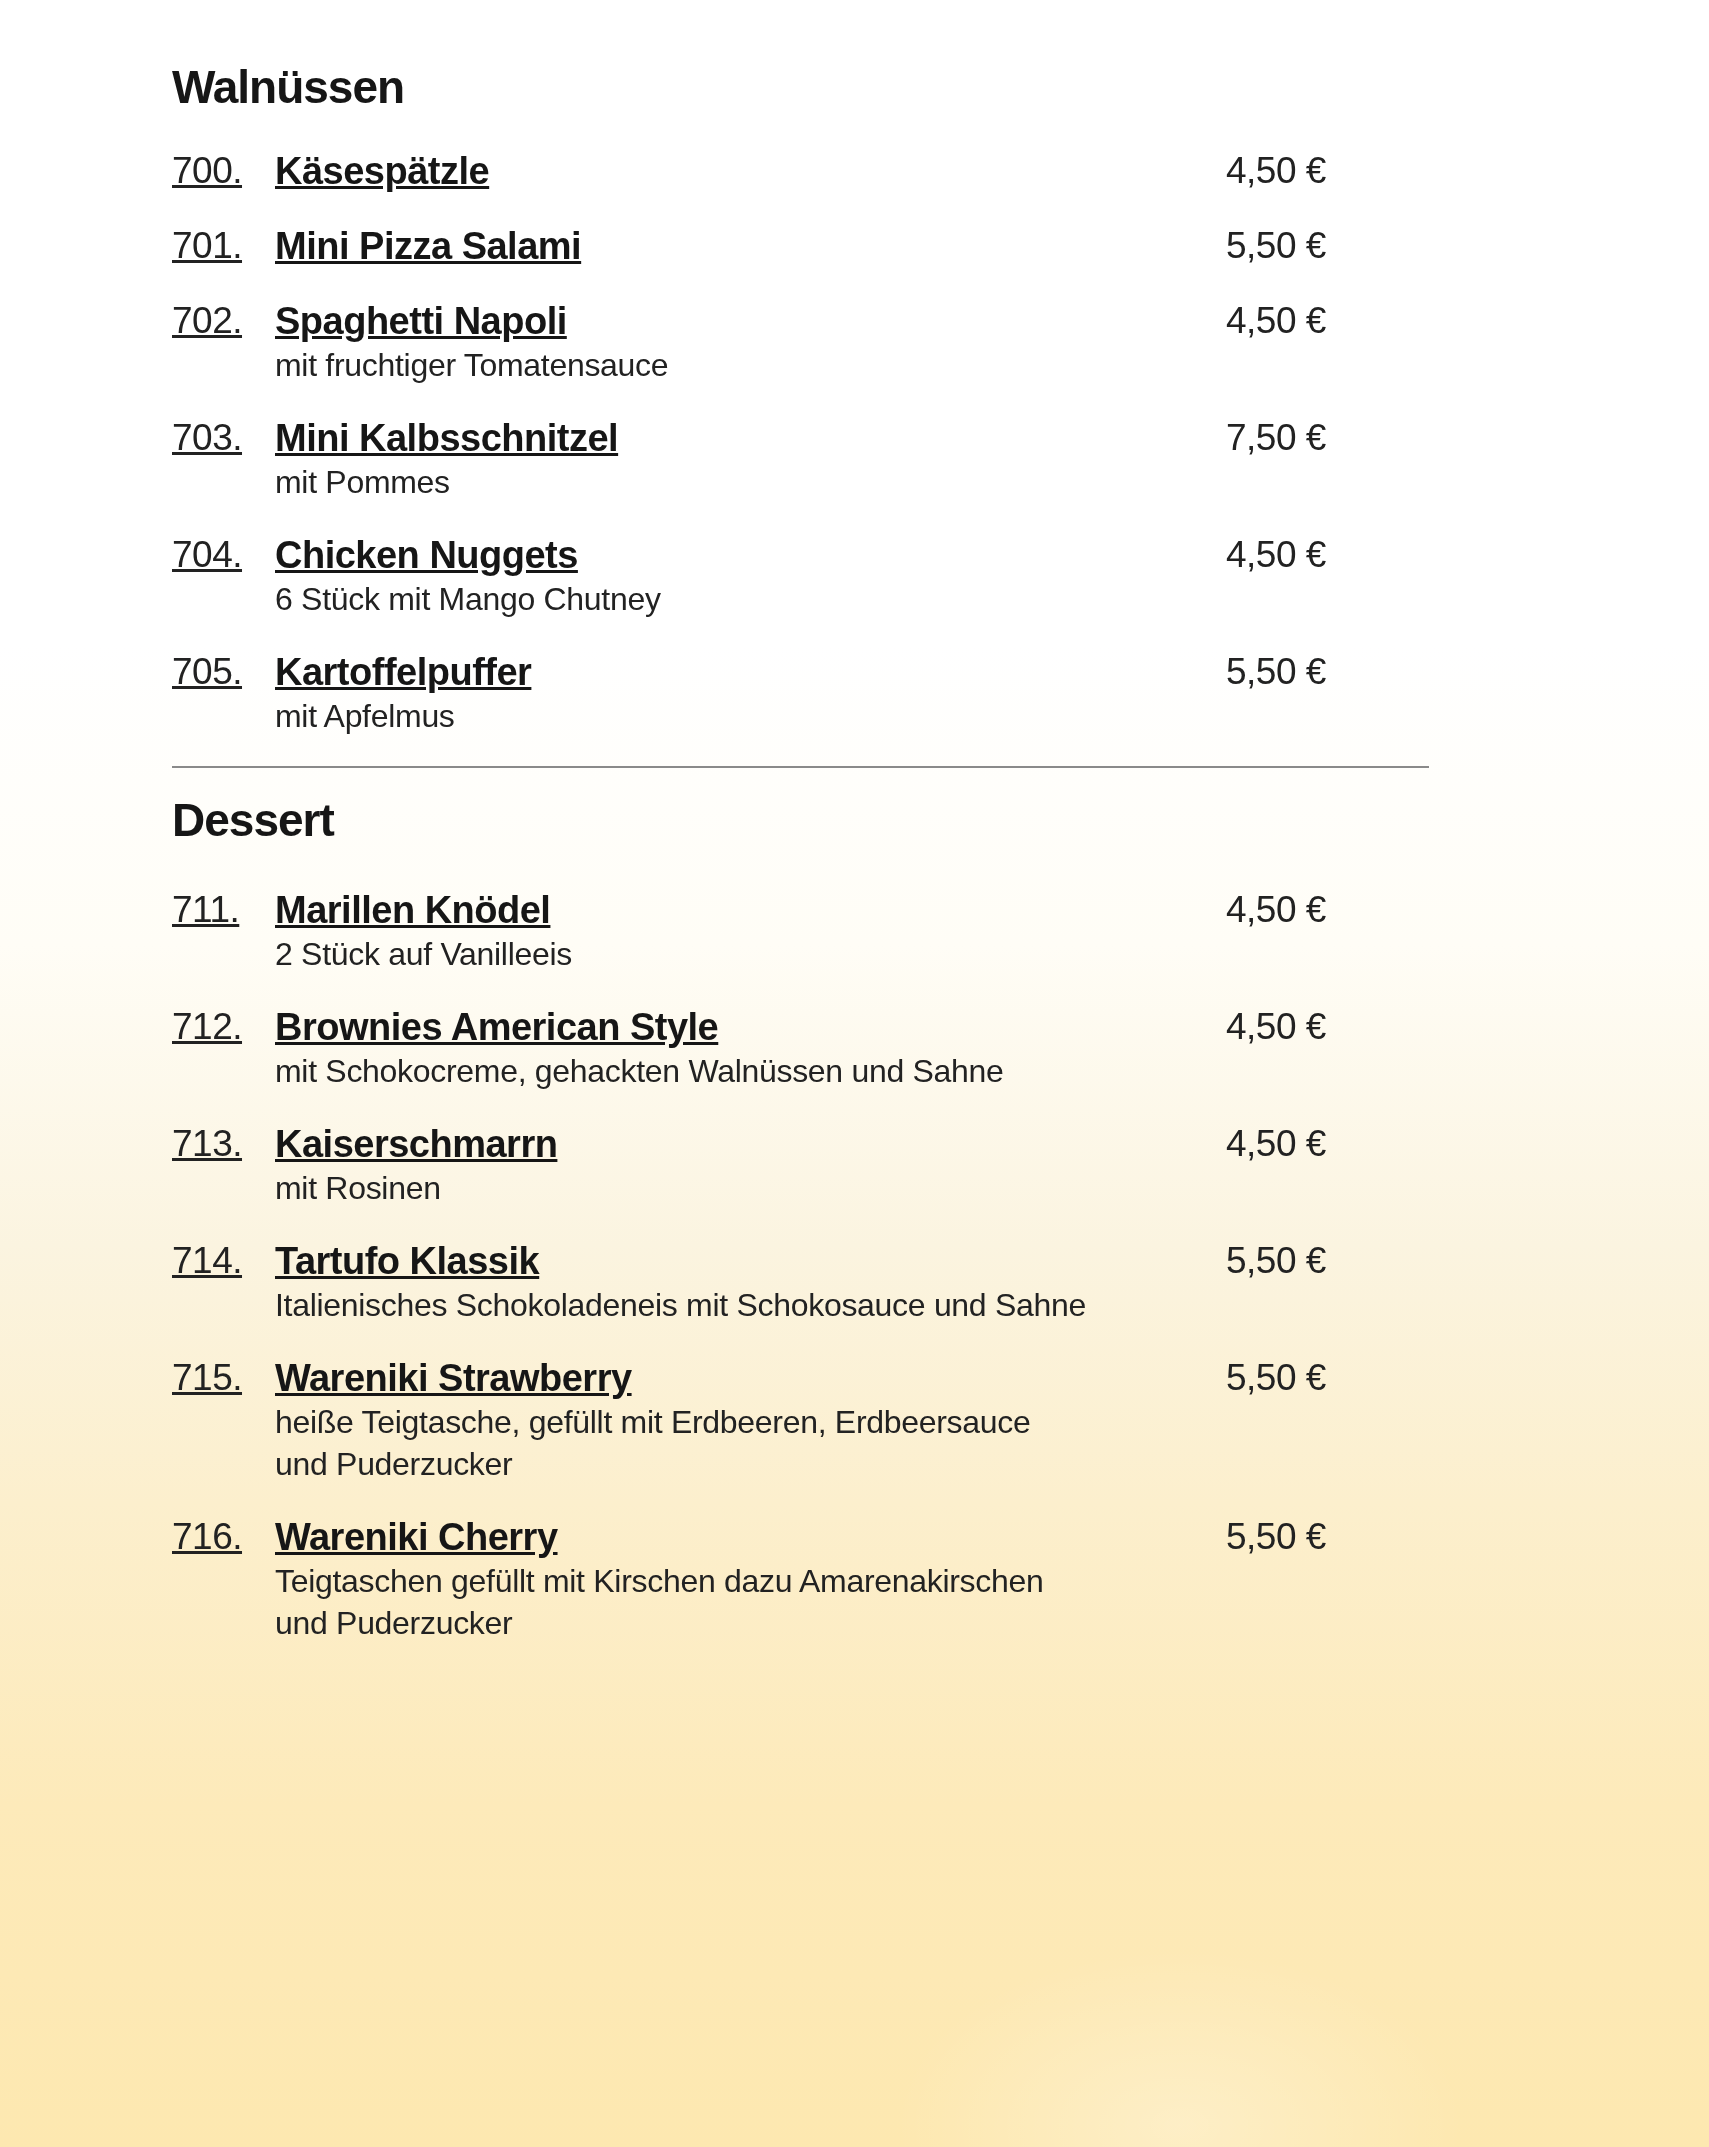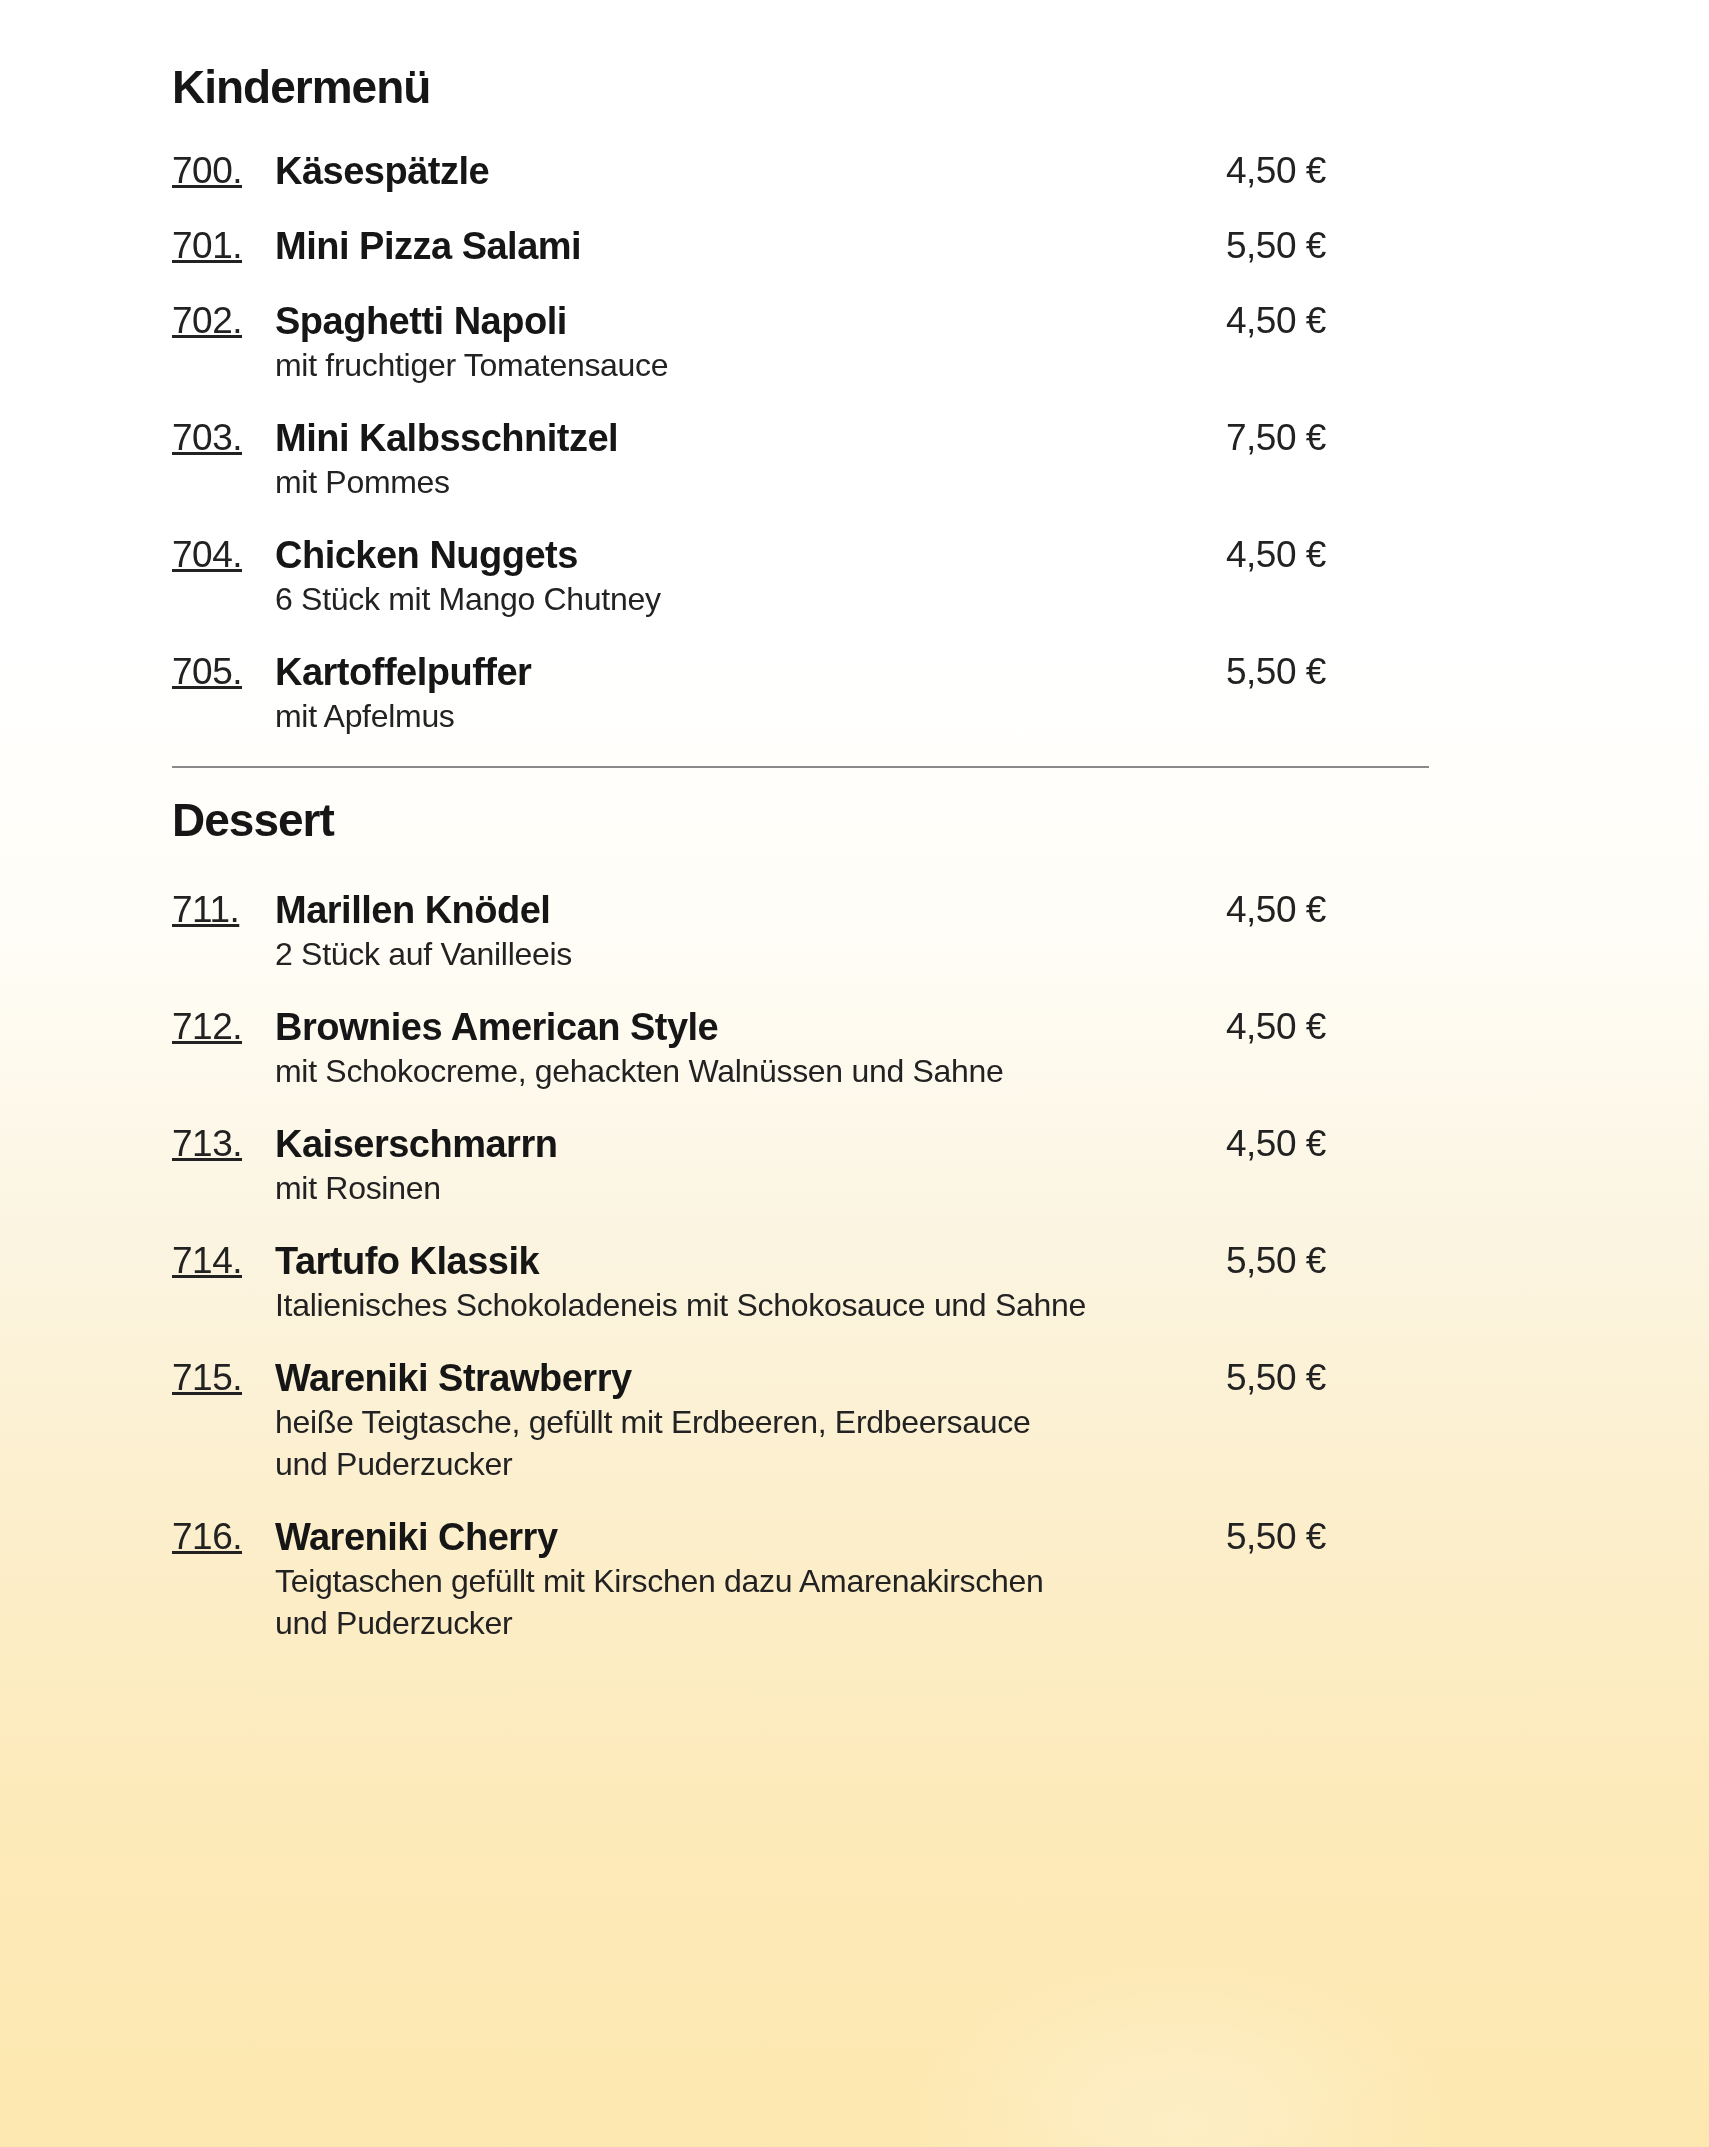--- a/index.html
+++ b/index.html
@@ -57,20 +57,21 @@
     color: var(--ink);
     text-decoration: underline;
   }
   .item .body { flex: 1 1 auto; min-width: 0; }
   .item .name {
     font-size: 38px;
     line-height: 46px;
     font-weight: bold;
     letter-spacing: -0.5px;
     color: var(--ink-strong);
+    text-decoration: underline;
   }
   .item .desc {
     font-size: 32px;
     line-height: 42px;
     letter-spacing: -0.3px;
     color: var(--ink);
     white-space: pre-line;
   }
   .item .desc:empty { display: none; }
   .item .price {
@@ -82,21 +83,21 @@
     white-space: nowrap;
   }
 </style>
 </head>
 <body>
 
 <div class="page">
   <div class="content">
 
     <section class="section-kindermenu">
-      <h2 class="section-title">Kindermenü</h2>
+      <h2 class="section-title">Walnüssen</h2>
 
       <div class="item">
         <div class="num">700.</div>
         <div class="body">
           <div class="name">Käsespätzle</div>
 
         </div>
         <div class="price">4,50 €</div>
       </div>
 

